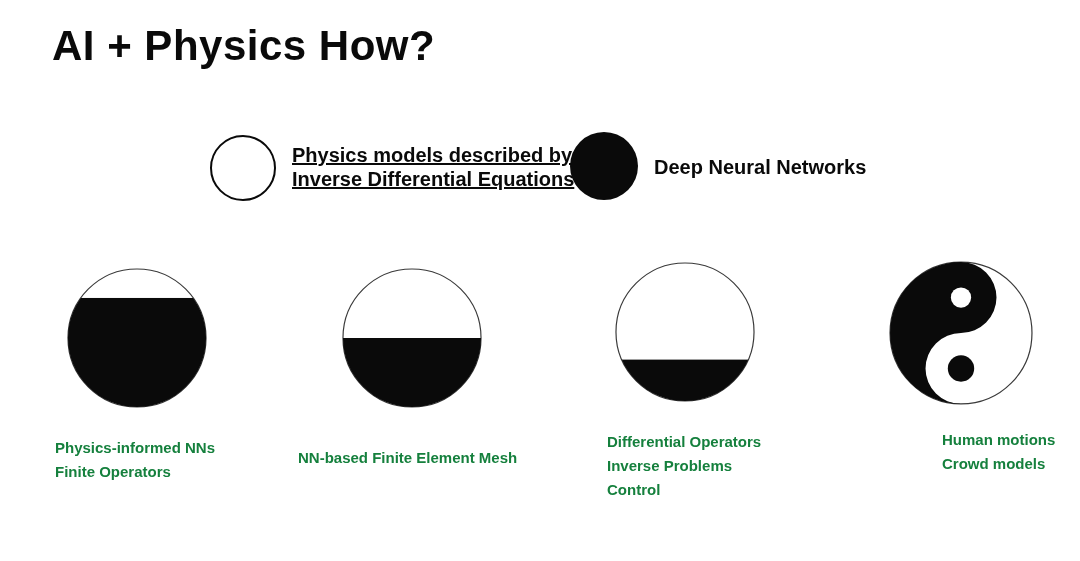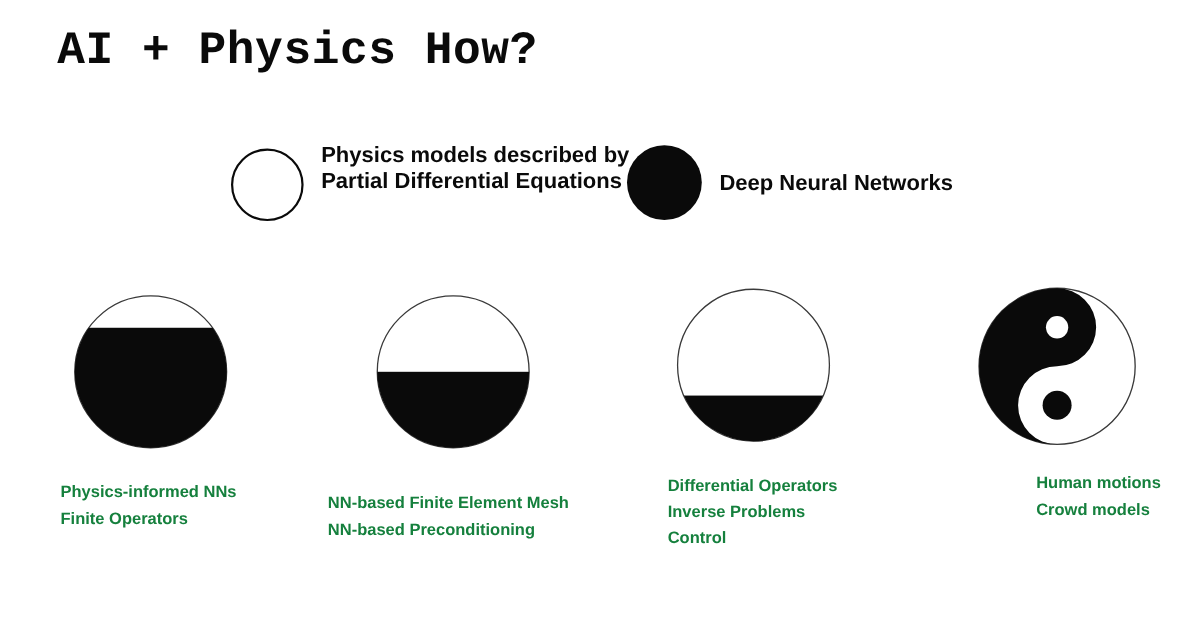--- a/index.html
+++ b/index.html
@@ -19,21 +19,20 @@
   .slide-title {
     position: absolute;
     left: 52px;
     top: 22px;
     margin: 0;
     font-size: 42px;
     font-weight: bold;
     letter-spacing: 0.5px;
     color: #0a0a0a;
     white-space: nowrap;
-    font-family: Liberation Mono, monospace;
   }
   .legend-circle {
     position: absolute;
     width: 66px;
     height: 66px;
     border-radius: 50%;
     box-sizing: border-box;
   }
   .legend-circle.white {
     left: 210px;
@@ -49,21 +48,21 @@
     background: #0a0a0a;
   }
   .legend-text {
     position: absolute;
     font-size: 20px;
     font-weight: bold;
     line-height: 24px;
     color: #0a0a0a;
     white-space: nowrap;
   }
-  .legend-text.pde { left: 292px; top: 129px; }
+  .legend-text.pde { left: 292px; top: 143px; text-decoration: underline; }
   .legend-text.dnn { left: 654px; top: 155px; text-align: center; }
   .mix-circle {
     position: absolute;
     width: 142px;
     height: 142px;
   }
   .mix-circle .outline {
     fill: #ffffff;
     stroke: #3a3a3a;
     stroke-width: 1.2;
@@ -83,21 +82,21 @@
 </head>
 <body>
 
 <div class="slide">
 
   <h1 class="slide-title">AI + Physics How?</h1>
 
   <span class="legend-circle white"></span>
   <div class="legend-text pde">
     <div>Physics models described by</div>
-    <div>Partial Differential Equations</div>
+    <div>Inverse Differential Equations</div>
   </div>
   <span class="legend-circle black"></span>
   <div class="legend-text dnn">Deep Neural Networks</div>
 
   <svg class="mix-circle" style="left:66px; top:267px;" viewBox="0 0 144 144">
     <defs>
         <clipPath id="clip0">
           <circle cx="72" cy="72" r="70"></circle>
         </clipPath>
       </defs>
@@ -132,21 +131,20 @@
     <circle cx="72" cy="107" r="13" fill="#0a0a0a"></circle>
   </svg>
 
   <div class="item-label" style="left:55px; top:436px;">
     <div>Physics-informed NNs</div>
     <div>Finite Operators</div>
     <div></div>
   </div>
   <div class="item-label" style="left:298px; top:446px;">
     <div>NN-based Finite Element Mesh</div>
-    <div>NN-based Preconditioning</div>
     <div></div>
   </div>
   <div class="item-label" style="left:607px; top:430px;">
     <div>Differential Operators</div>
     <div>Inverse Problems</div>
     <div>Control</div>
   </div>
   <div class="item-label" style="left:898px; top:428px;margin-left:44px;">
     <div>Human motions</div>
     <div>Crowd models</div>

